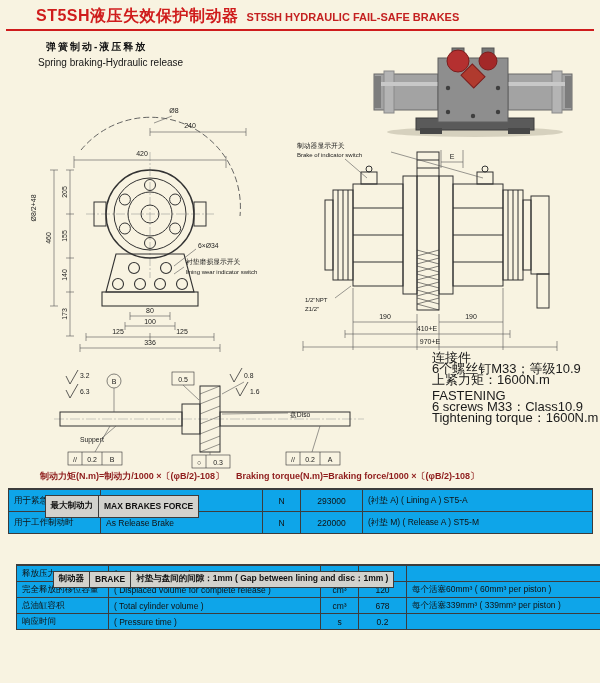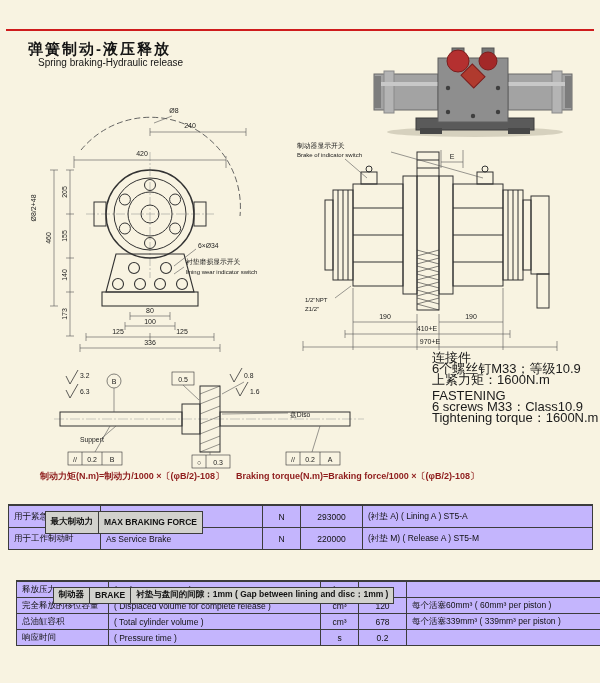--- a/index.html
+++ b/index.html
@@ -5,21 +5,21 @@
   * { margin:0; padding:0; box-sizing:border-box; }
   html,body { background:#e8e4d4; }
   body { font-family:"Liberation Sans", sans-serif; }
   .page { position:relative; width:600px; height:683px; background:#f8f3e1; overflow:hidden; }
 
   
   .hdr { position:absolute; left:36px; top:6px; white-space:nowrap; }
   .title-cn { font-size:16px; font-weight:bold; color:#cf1c1c; letter-spacing:0.5px; }
   .title-en { font-size:11px; font-weight:bold; color:#c42020; margin-left:8px; }
   .rule { position:absolute; left:6px; top:29px; width:588px; height:2px; background:#cf1c1c; }
-  .sub-cn { position:absolute; left:28px; top:40px; font-size:15px; font-weight:bold; color:#151515; letter-spacing:2px; }
+  .sub-cn { position:absolute; left:46px; top:40px; font-size:10px; font-weight:bold; color:#151515; letter-spacing:2px; }
   .sub-en { position:absolute; left:38px; top:57px; font-size:10px; color:#151515; }
 
   
   .photo      { position:absolute; left:368px; top:32px; }
   .front-view { position:absolute; left:22px;  top:96px; }
   .side-view  { position:absolute; left:295px; top:138px; }
   .detail-view{ position:absolute; left:52px;  top:368px; }
 
   svg { font-family:"Liberation Sans", sans-serif; }
   svg text { fill:#1c1c1c; }
@@ -27,34 +27,37 @@
   text.dimv { font-size:7px; text-anchor:middle; }
   text.lbl  { font-size:6.8px; text-anchor:start; }
   text.lbl-sm { font-size:6px; text-anchor:start; }
 
   .fastening { position:absolute; left:432px; top:352px; font-size:13px; line-height:11px; color:#1a1a1a; }
   .fastening .gap { height:5px; }
 
   .formula { position:absolute; left:8px; top:470px; width:586px; font-size:9px; font-weight:bold; color:#8e1b1b; white-space:nowrap;padding-left:32px; }
   .formula span { margin-right:12px; }
 
-  table { position:absolute; border-collapse:collapse; table-layout:fixed; background:#c4b5fd; border:1.5px solid #3c3c3c;margin-top:16px; }
+  table { position:absolute; border-collapse:collapse; table-layout:fixed; background:#0ea5e9; border:1.5px solid #3c3c3c; }
   td { border:1px solid #3c3c3c; font-size:8.5px; padding:1px 5px; color:#111; overflow:hidden; white-space:nowrap; }
   tr.hdr td { background:#d2d2cd; font-weight:bold; }
   td.c { text-align:center; }
   .t1 { left:8px; top:488px; width:584px; }
   .t1 td { height:22px; }
   .t2 { left:16px; top:564px; width:584px; }
   .t2 td { height:16px; }
 </style>
 </head>
 <body>
 
 <div class="page">
 
+  <div class="hdr">
+    <span class="title-cn">ST5SH液压失效保护制动器</span><span class="title-en">ST5SH HYDRAULIC FAIL-SAFE BRAKES</span>
+  </div>
   <div class="rule"></div>
   <div class="sub-cn">弹簧制动-液压释放</div>
   <div class="sub-en">Spring braking-Hydraulic release</div>
 
   <svg class="photo" width="210" height="108" viewBox="0 0 210 108">
     <g>
       <ellipse cx="107" cy="100" rx="88" ry="5" fill="rgba(60,55,35,0.18)"></ellipse>
     </g>
     <g>
       <rect x="48" y="86" width="118" height="12" fill="#5a5a5a" stroke="#3d3d3d"></rect>
@@ -313,32 +316,32 @@
     <colgroup>
         <col style="width:92px">
         <col style="width:162px">
         <col style="width:38px">
         <col style="width:62px">
         <col style="width:230px">
       </colgroup>
     <tbody>
         <tr class="hdr">
       <td>最大制动力</td>
-      <td colspan="4">MAX BRAKING FORCE</td>
+      <td colspan="4">MAX BRAKES FORCE</td>
     </tr>
     <tr>
       <td>用于紧急制动时</td>
       <td>As Emergency Brake</td>
       <td class="c">N</td>
       <td class="c">293000</td>
       <td>(衬垫  A)   ( Lining   A ) ST5-A</td>
     </tr>
     <tr>
       <td>用于工作制动时</td>
-      <td>As Service Brake</td>
+      <td>As Release Brake</td>
       <td class="c">N</td>
       <td class="c">220000</td>
       <td>(衬垫  M)   ( Release   A ) ST5-M</td>
     </tr>
   </tbody>
     </table>
 
   <table class="t2">
     <colgroup>
         <col style="width:92px">

